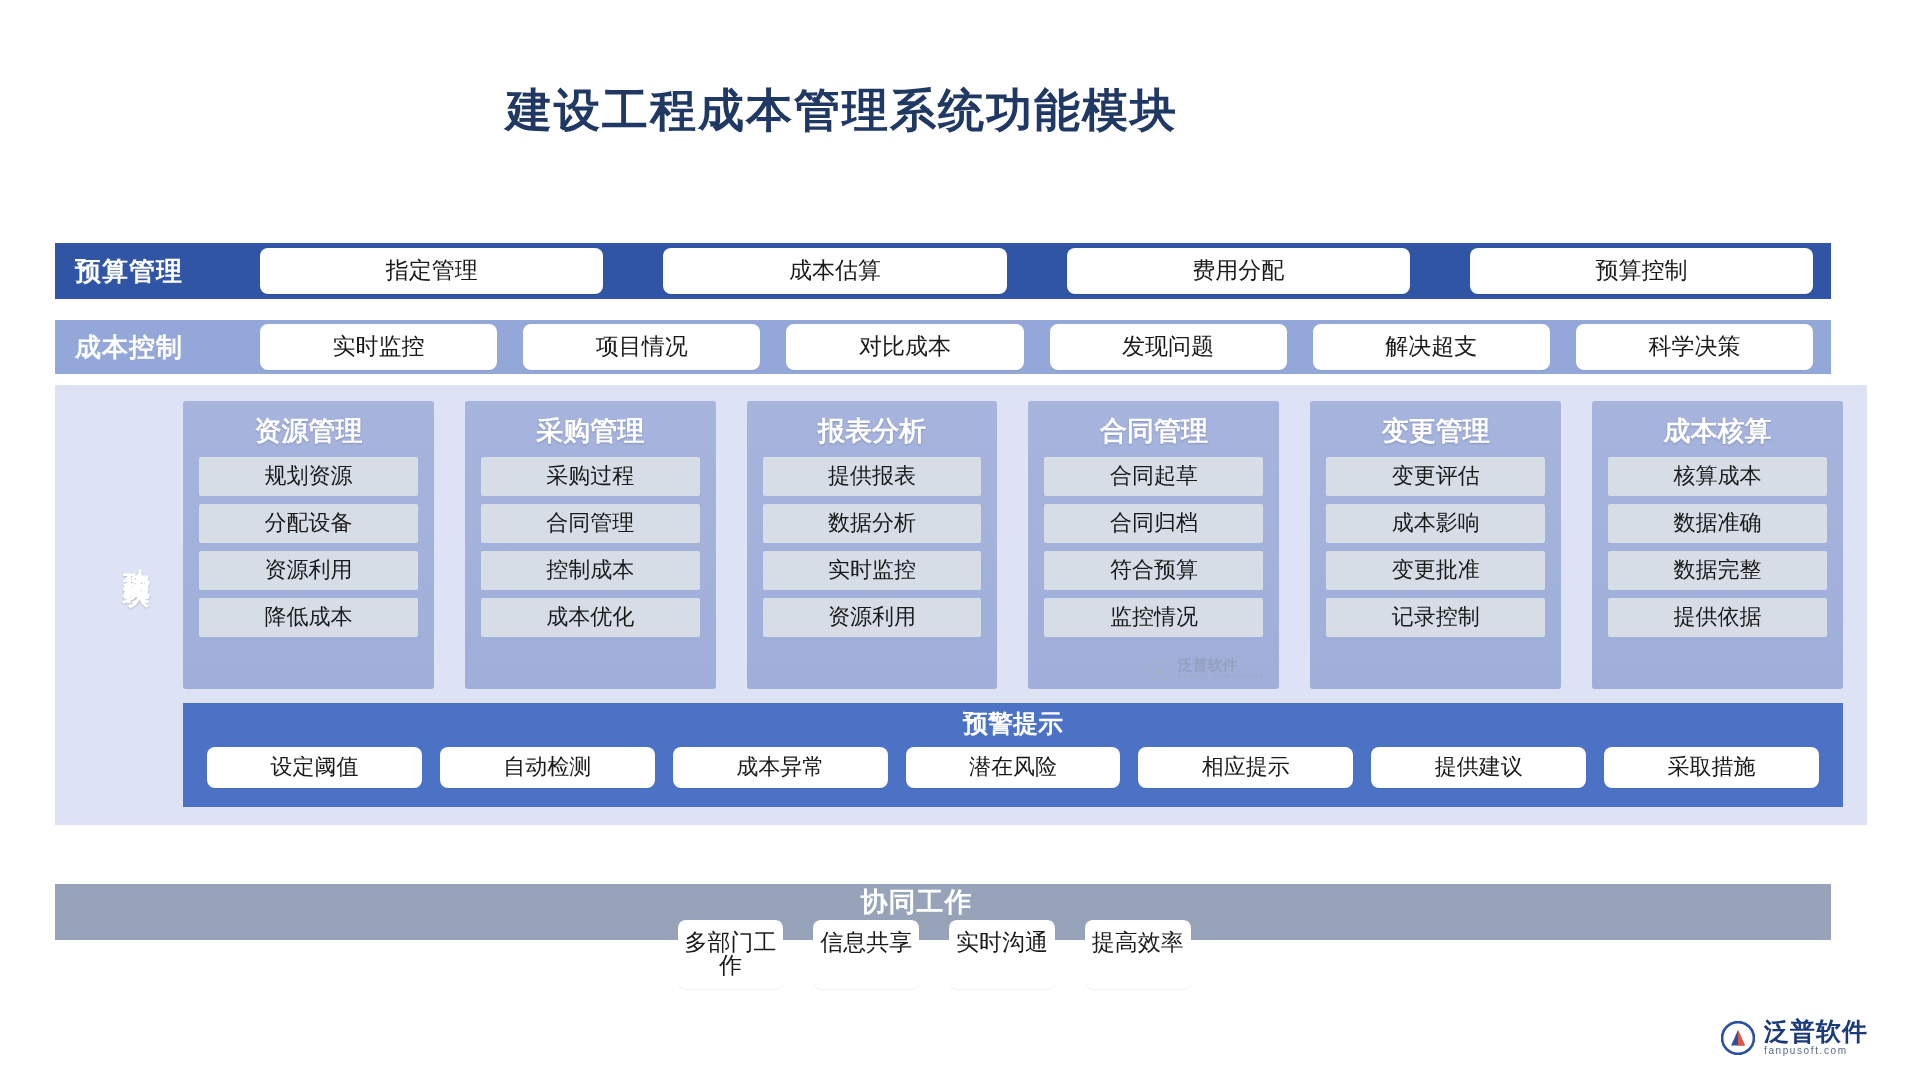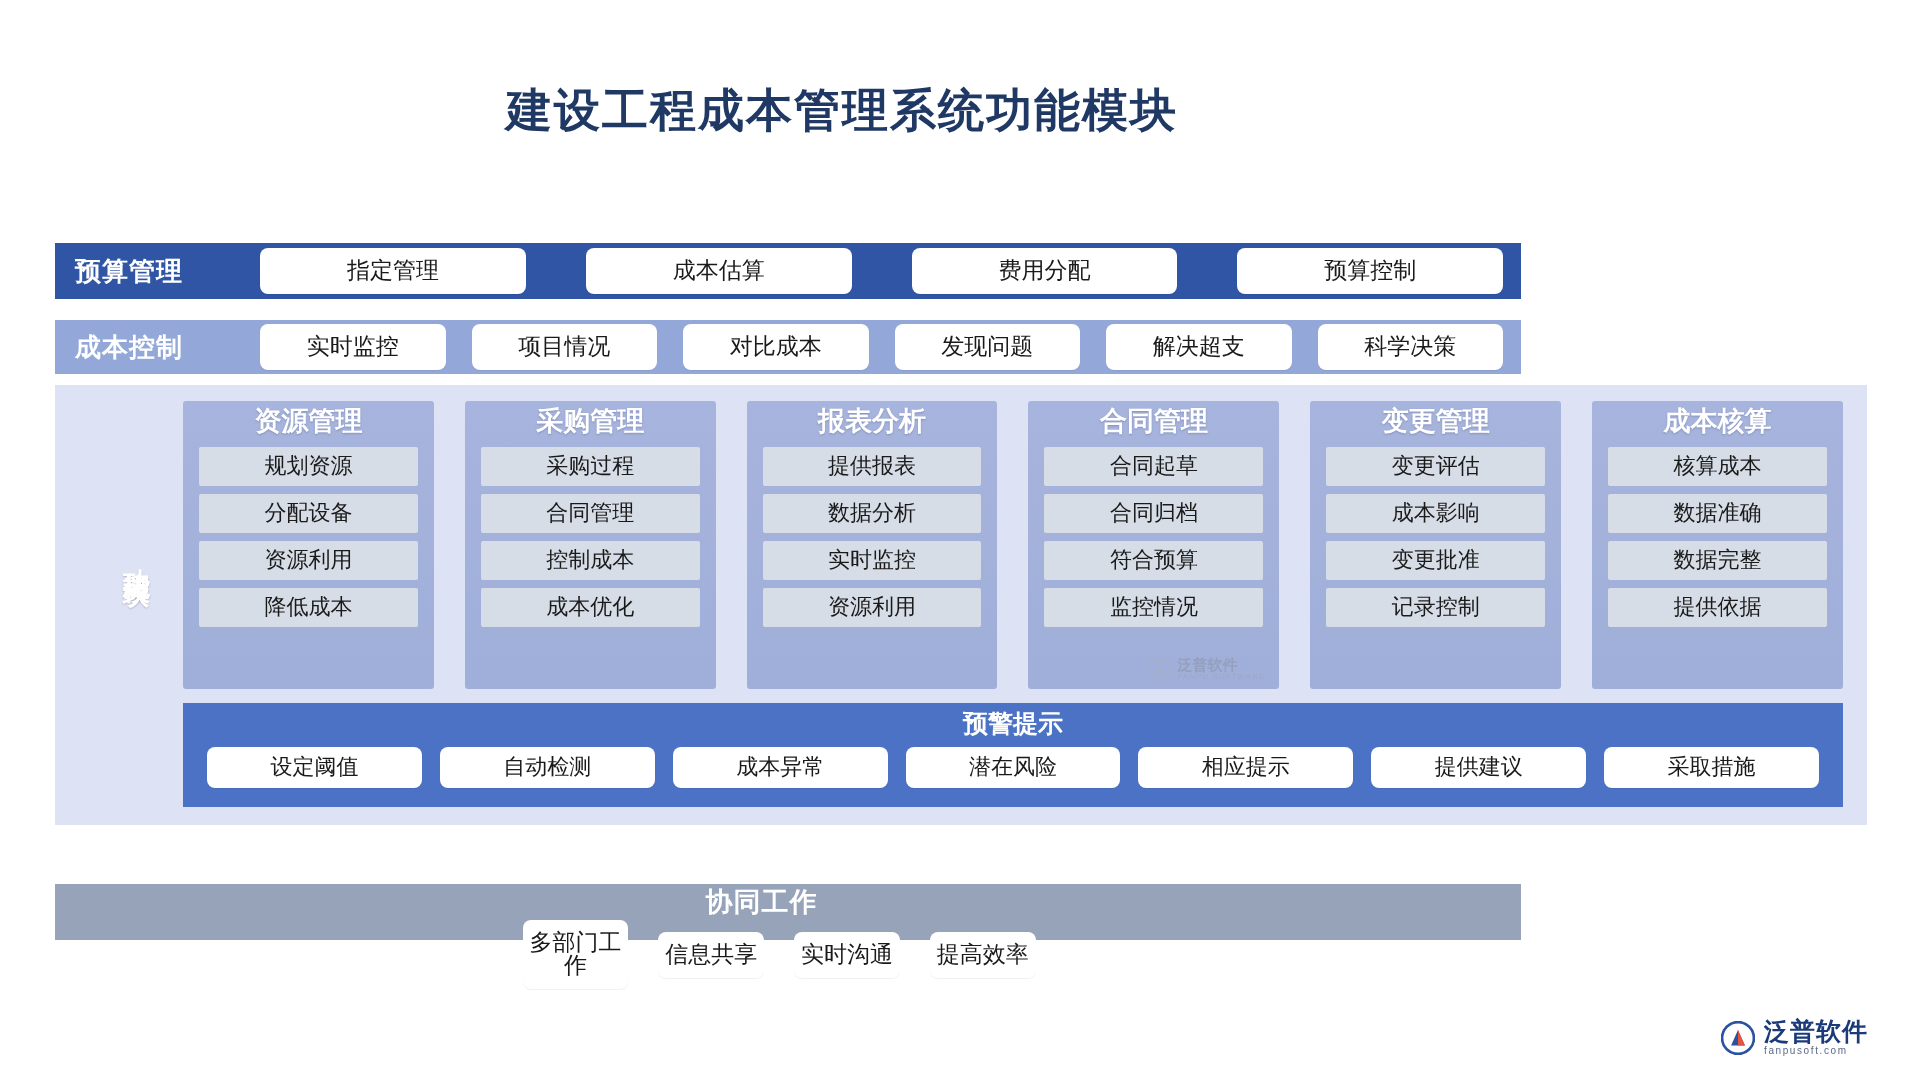--- a/index.html
+++ b/index.html
@@ -24,38 +24,37 @@
     font-weight: bold;
     font-size: 46px;
     letter-spacing: 2px;
     color: #1f3864;
   }
 
   
   .band {
     position: absolute;
     left: 55px;
-    width: 1466px;
+    width: 1776px;
     display: flex;
     align-items: center;
   }
   .band-label {
     flex: 0 0 auto;
     color: #ffffff;
     font-weight: bold;
     font-size: 26px;
     letter-spacing: 1px;
     width: 205px;
     padding-left: 20px;
     font-family: "DejaVu Sans", "Liberation Sans", sans-serif;
   }
   .band-items {
     flex: 1 1 auto;
     display: flex;
-    align-items: center;
     gap: 22px;
     padding-right: 18px;
   }
   .pill {
     flex: 1 1 0;
     background: #ffffff;
     border-radius: 8px;
     text-align: center;
     font-family: "Liberation Serif", "DejaVu Serif", serif;
     font-size: 23px;
@@ -107,21 +106,21 @@
     position: absolute;
     left: 128px; top: 16px;
     width: 1660px; height: 288px;
     display: flex;
     gap: 31px;
   }
   .module-col {
     flex: 1 1 0;
     background: linear-gradient(180deg, #a7b4dd 0%, #9fafd9 100%);
     border-radius: 3px;
-    padding: 4px 16px 14px;
+    padding: 14px 16px 14px;
     display: flex;
     flex-direction: column;
     position: relative;
   }
   .module-title {
     text-align: center;
     color: #ffffff;
     font-family: "Liberation Serif", "DejaVu Serif", serif;
     font-size: 27px;
     font-weight: bold;

